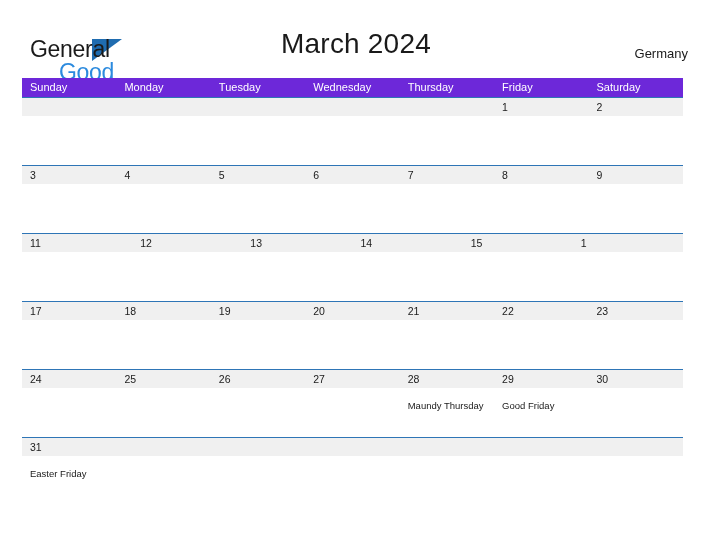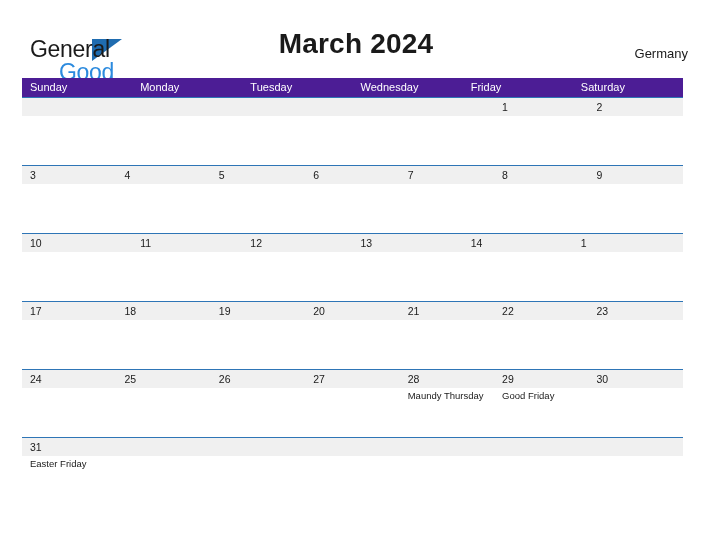--- a/index.html
+++ b/index.html
@@ -67,21 +67,21 @@
   }
 
   .cal-title {
     position: absolute;
     left: 0;
     right: 0;
     top: 28px;
     text-align: center;
     font-size: 28px;
     color: #1a1a1a;
-    font-weight: bold;
+    font-weight: normal;
     letter-spacing: 0.2px;
   }
 
   .cal-country {
     position: absolute;
     right: 24px;
     top: 46px;
     font-size: 13px;
     color: #1a1a1a;
   }
@@ -89,21 +89,21 @@
   
   .calendar {
     position: absolute;
     left: 22px;
     top: 78px;
     width: 661px;
   }
 
   .weekday-header {
     display: flex;
-    background: #4c1d95;
+    background: #6d28d9;
     height: 19px;
     align-items: center;
   }
   .weekday-cell {
     flex: 1 1 0;
     font-size: 11px;
     color: #ffffff;
     padding-left: 8px;
     box-sizing: border-box;
     line-height: 19px;
@@ -150,21 +150,21 @@
     line-height: 18px;
     height: 18px;
   }
   .day-event {
     position: relative;
     z-index: 2;
     display: block;
     font-size: 9.5px;
     color: #1a1a1a;
     line-height: 13px;
-    margin-top: 1px;
+    margin-top: 11px;
     white-space: nowrap;
   }
   .day-cell.empty .day-num {
     color: transparent;
   }
 </style>
 </head>
 <body>
 
 <div class="page-header">
@@ -183,20 +183,21 @@
 
 </div>
 
 <div class="calendar">
 
   <div class="weekday-header">
     <div class="weekday-cell">Sunday</div>
     <div class="weekday-cell">Monday</div>
     <div class="weekday-cell">Tuesday</div>
     <div class="weekday-cell">Wednesday</div>
+    <div class="weekday-cell">Thursday</div>
     <div class="weekday-cell">Friday</div>
     <div class="weekday-cell">Saturday</div>
   </div>
 
   <div class="week-row">
     <div class="week-cells">
       <div class="day-cell empty">
           <span class="day-band"></span>
           <span class="day-num"></span>
           <span class="day-event"></span>
@@ -271,41 +272,41 @@
           <span class="day-num">9</span>
           <span class="day-event"></span>
         </div>
     </div>
   </div>
 
   <div class="week-row">
     <div class="week-cells">
       <div class="day-cell">
           <span class="day-band"></span>
-          <span class="day-num">10</span>
-          <span class="day-event"></span>
-        </div>
-      <div class="day-cell">
-          <span class="day-band"></span>
           <span class="day-num">11</span>
           <span class="day-event"></span>
         </div>
       <div class="day-cell">
           <span class="day-band"></span>
           <span class="day-num">12</span>
           <span class="day-event"></span>
         </div>
       <div class="day-cell">
           <span class="day-band"></span>
           <span class="day-num">13</span>
           <span class="day-event"></span>
         </div>
       <div class="day-cell">
           <span class="day-band"></span>
           <span class="day-num">14</span>
+          <span class="day-event"></span>
+        </div>
+      <div class="day-cell">
+          <span class="day-band"></span>
+          <span class="day-num">15</span>
           <span class="day-event"></span>
         </div>
       <div class="day-cell">
           <span class="day-band"></span>
           <span class="day-num">1</span>
           <span class="day-event"></span>
         </div>
     </div>
   </div>
 

